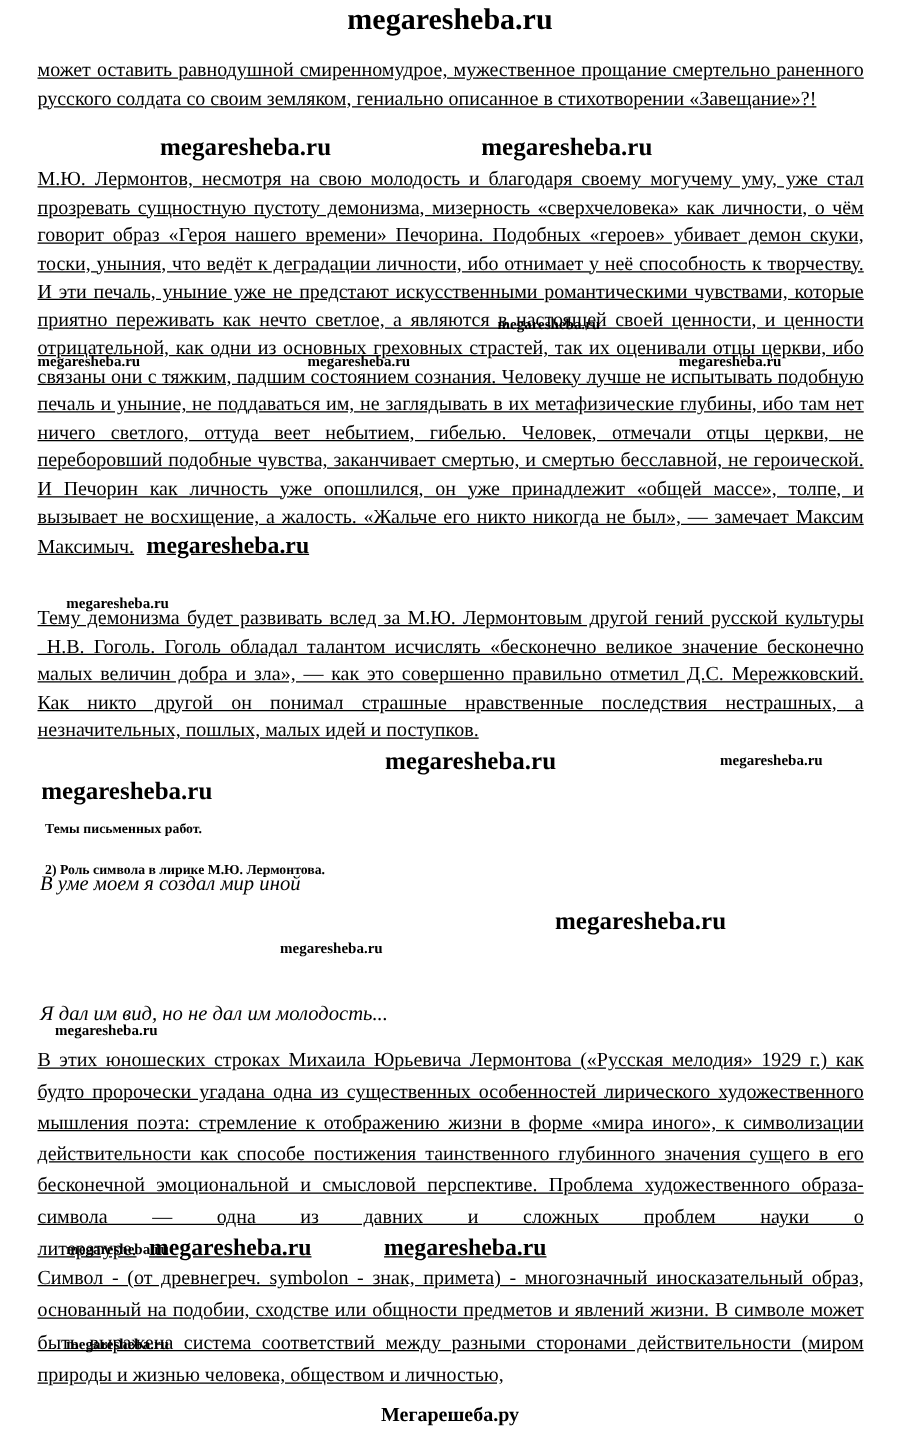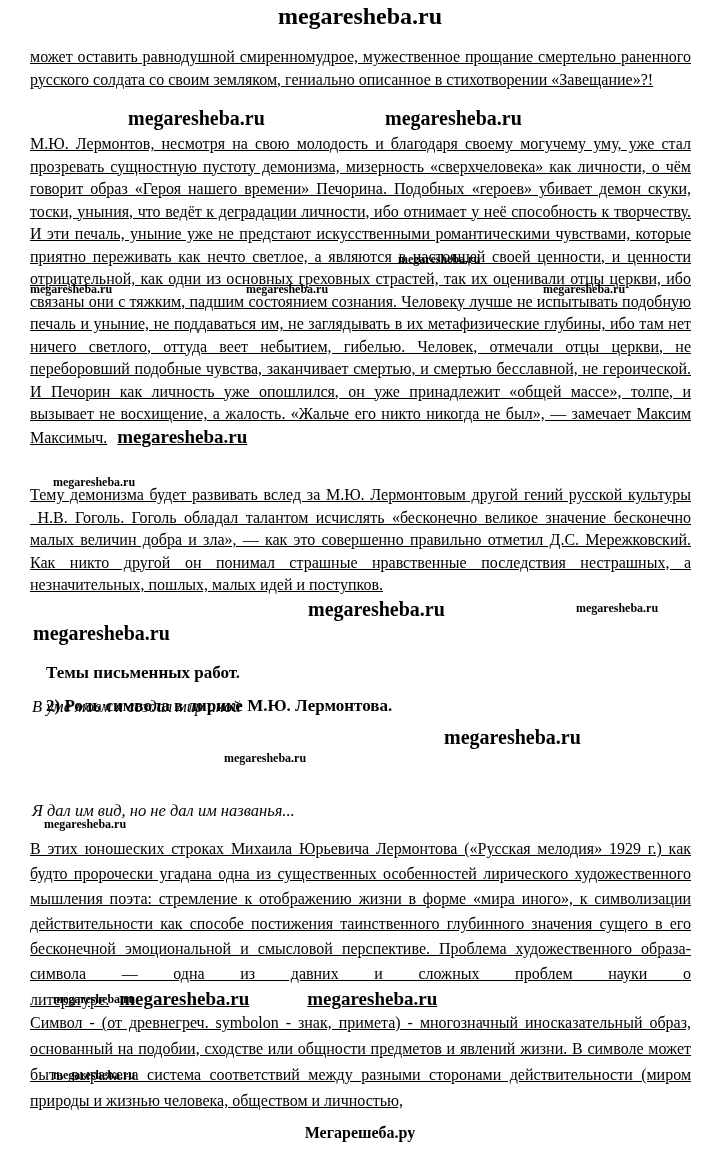--- a/index.html
+++ b/index.html
@@ -49,23 +49,23 @@
   .wm-inline {
     font-weight: bold;
     font-size: 19px;
     margin-left: 10px;
     white-space: nowrap;
   }
   .wm-inline.second { margin-left: 58px; }
   .heading {
     position: absolute;
     left: 30px;
-    margin: 16px;
+    margin: 6px;
     font-weight: bold;
-    font-size: 17px;
+    font-size: 11px;
     line-height: 22px;
   }
   .poem-line {
     position: absolute;
     left: 32px;
     font-style: italic;
     font-size: 16.5px;
     line-height: 22px;
     white-space: nowrap;
   }
@@ -104,21 +104,21 @@
 
   <span class="wm-bold" style="left:308px; top:597px">megaresheba.ru</span>
   <span class="wm-small" style="left:576px; top:601px">megaresheba.ru</span>
 
   <span class="wm-bold" style="left:33px; top:621px">megaresheba.ru</span>
 
   <h2 class="heading" style="top:646px">Темы письменных работ.</h2>
   <h3 class="heading" style="top:679px">2) Роль символа в лирике М.Ю. Лермонтова.</h3>
 
   <div class="poem-line" style="top:696px">В уме моем я создал мир иной</div>
-  <div class="poem-line" style="top:800px">Я дал им вид, но не дал им названья...</div>
+  <div class="poem-line" style="top:800px">Я дал им вид, но не дал им молодость...</div>
 
   <span class="wm-bold" style="left:444px; top:725px">megaresheba.ru</span>
   <span class="wm-small" style="left:224px; top:751px">megaresheba.ru</span>
   <span class="wm-small" style="left:44px;  top:817px">megaresheba.ru</span>
 
   <p class="para" style="top:836px; line-height:25px"><span>В этих юношеских строках Михаила Юрьевича Лермонтова («Русская мелодия» 1929 г.) как будто пророчески угадана одна из существенных особенностей лирического художественного мышления поэта: стремление к отображению жизни в форме «мира иного», к символизации действительности как способе постижения таинственного глубинного значения сущего в его бесконечной эмоциональной и смысловой перспективе. Проблема художественного образа-символа — одна из давних и сложных проблем науки о литературе.</span><span class="wm-inline">megaresheba.ru</span><span class="wm-inline second">megaresheba.ru</span></p>
 
   <span class="wm-small" style="left:53px; top:992px">megaresheba.ru</span>
 
   <p class="para" style="top:1010px; line-height:26px">Символ - (от древнегреч. symbolon - знак, примета) - многозначный иносказательный образ, основанный на подобии, сходстве или общности предметов и явлений жизни. В символе может быть выражена система соответствий между разными сторонами действительности (миром природы и жизнью человека, обществом и личностью,</p>

